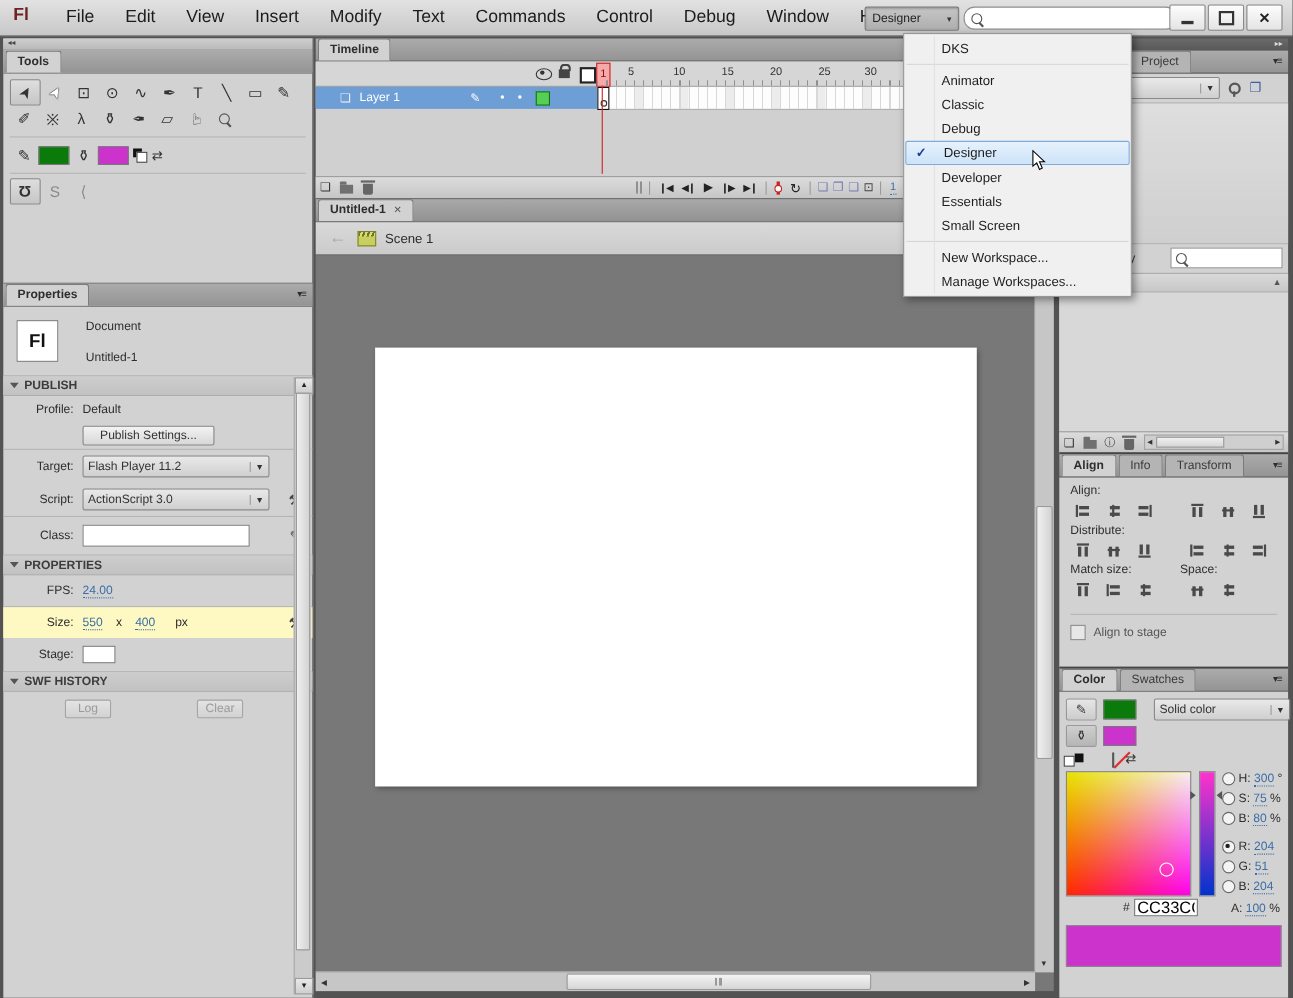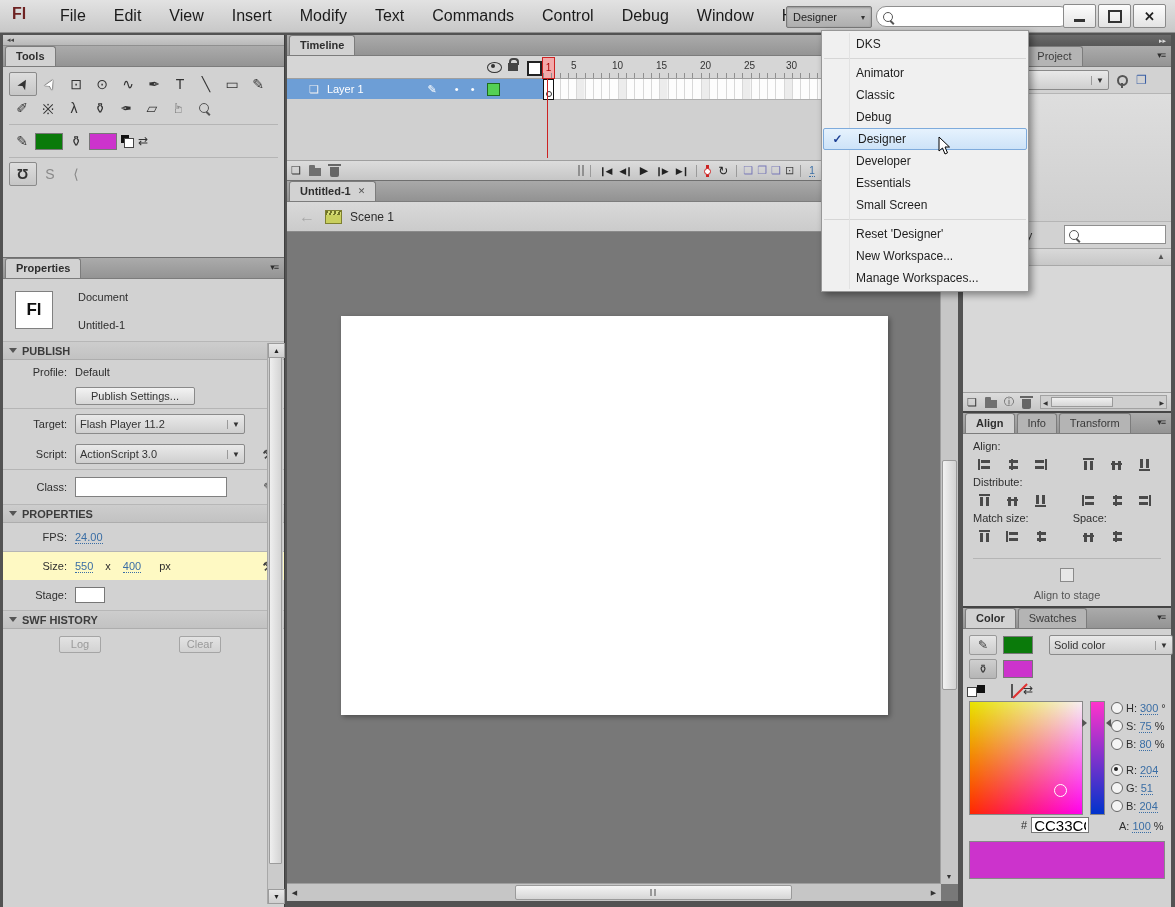--- a/index.html
+++ b/index.html
@@ -157,21 +157,21 @@
   .mini-sb .th{position:absolute;left:10px;width:60px;top:1px;bottom:1px;background:linear-gradient(#f0f0f0,#d6d6d6);border:1px solid #9a9a9a;}
   .align-body{height:160px;background:#d2d2d2;padding:6px 10px;font-size:11px;color:#2e2e2e;border-bottom:2px solid #454545;}
   .abtnrow{display:flex;align-items:center;height:24px;gap:6px;}
   .abtn{width:22px;height:18px;display:flex;align-items:center;justify-content:center;}
   .aicon{width:13px;height:11px;position:relative;}
   .aicon::before{content:"";position:absolute;left:0;top:0;bottom:0;width:2px;background:#4a4a4a;}
   .aicon::after{content:"";position:absolute;left:3px;top:1px;width:9px;height:3px;background:#4a4a4a;box-shadow:0 6px 0 #4a4a4a;}
   .aicon.v{transform:rotate(90deg);}
   .aicon.c::before{left:5px;}
   .agap{width:14px;}
-  .chkrow{display:flex;align-items:center;gap:7px;margin-top:10px;padding-top:9px;border-top:1px solid #b5b5b5;color:#555;flex-direction:column;}
+  .chkrow{display:flex;align-items:center;gap:7px;margin-top:10px;padding-top:9px;border-top:1px solid #b5b5b5;color:#555;}
   .chk{width:12px;height:12px;background:#e7e7e7;border:1px solid #8a8a8a;}
   .color-body{flex:1;background:#d2d2d2;position:relative;font-size:11px;color:#2e2e2e;}
   .tool-mini{width:26px;height:18px;display:flex;align-items:center;justify-content:center;
     border:1px solid #999;border-radius:2px;background:linear-gradient(#e6e6e6,#cccccc);font-size:12px;color:#333;}
   .sb-square{position:absolute;left:6px;top:72px;width:112px;height:112px;border:1px solid #888;
     background:linear-gradient(to bottom,#e8e400,#ff2800);}
   .sb-ovl{position:absolute;inset:0;background:linear-gradient(to bottom,#f6eef2,#ff00ee);
     -webkit-mask-image:linear-gradient(to right,transparent,#000);mask-image:linear-gradient(to right,transparent,#000);}
   .sb-circ{position:absolute;left:80%;top:79%;width:11px;height:11px;border:1.5px solid #fff;border-radius:50%;margin:-6px 0 0 -6px;}
   .huestrip{position:absolute;left:127px;top:72px;width:13px;height:112px;border:1px solid #888;
@@ -727,24 +727,20 @@
       <span class="gut"></span>
       <span class="lab">Essentials</span>
     </div>
   <div class="wsitem">
       <span class="gut"></span>
       <span class="lab">Small Screen</span>
     </div>
   <div class="wssep"></div>
   <div class="wsitem">
       <span class="gut"></span>
-      <span class="lab">Reset 'Designer'</span>
-    </div>
-  <div class="wsitem">
-      <span class="gut"></span>
       <span class="lab">New Workspace...</span>
     </div>
   <div class="wsitem">
       <span class="gut"></span>
       <span class="lab">Manage Workspaces...</span>
     </div>
 </div>
 
 <svg class="cursor" width="14" height="20" viewBox="0 0 14 20">
   <path d="M1,1 L1,15 L4.5,12 L7,18 L9.5,16.8 L7,11 L11.5,11 Z" fill="#fff" stroke="#000" stroke-width="1"></path>

